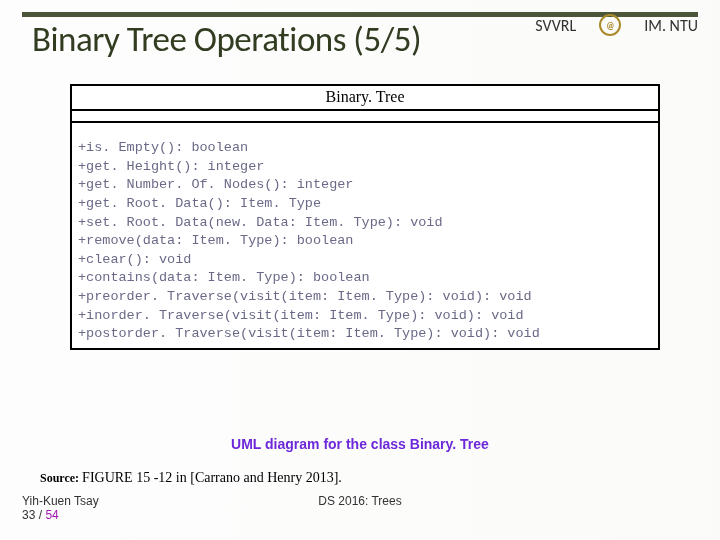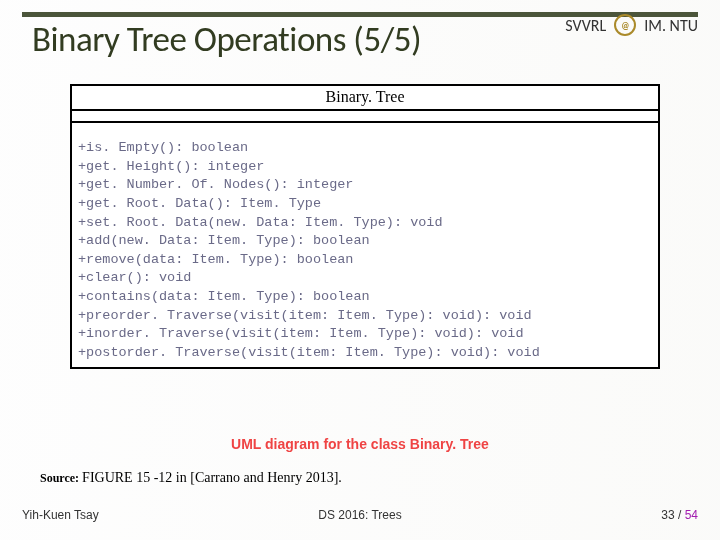--- a/index.html
+++ b/index.html
@@ -36,21 +36,21 @@
     .title {
       font-family: Calibri, "Segoe UI", sans-serif;
       font-size: 35px;
       color: #323c21;
       font-weight: 400;
       letter-spacing: -0.5px;
     }
     .org-block {
       display: flex;
       align-items: center;
-      gap: 8px;
+      gap: 23px;
       font-family: Calibri, Arial, sans-serif;
       font-size: 16px;
       color: #333;
       margin-top: -4px;
     }
     .org-logo {
       width: 22px;
       height: 22px;
       border: 2px solid #aa8a2a;
       border-radius: 50%;
@@ -92,21 +92,21 @@
     }
     .caption {
       position: absolute;
       left: 0;
       right: 0;
       top: 436px;
       text-align: center;
       font-family: Arial, sans-serif;
       font-size: 14px;
       font-weight: bold;
-      color: #ef4444;
+      color: #6d28d9;
     }
     .source {
       position: absolute;
       left: 40px;
       top: 470px;
       font-family: "Times New Roman", serif;
       font-size: 14px;
       color: #000;
     }
     .source-label { font-weight: bold; font-size: 12px; }
@@ -114,20 +114,21 @@
       position: absolute;
       left: 22px;
       right: 22px;
       bottom: 18px;
       display: flex;
       justify-content: space-between;
       align-items: baseline;
       font-family: Arial, sans-serif;
       font-size: 12px;
       color: #333;
+      flex-direction: column;
     }
     .footer-center {
       position: absolute;
       left: 50%;
       transform: translateX(-50%);
     }
     .slide-num { color: #333; }
     .total { color: #a21caf; }
   </style>
 </head>
@@ -149,21 +150,20 @@
 
 <div class="uml-box">
   <div class="uml-title">Binary. Tree</div>
   <div class="uml-attr"></div>
   <div class="uml-ops" id="uml-ops">
       <div class="op">+is. Empty(): boolean</div>
       <div class="op">+get. Height(): integer</div>
       <div class="op">+get. Number. Of. Nodes(): integer</div>
       <div class="op">+get. Root. Data(): Item. Type</div>
       <div class="op">+set. Root. Data(new. Data: Item. Type): void</div>
-      <div class="op">+add(new. Data: Item. Type): boolean</div>
       <div class="op">+remove(data: Item. Type): boolean</div>
       <div class="op">+clear(): void</div>
       <div class="op">+contains(data: Item. Type): boolean</div>
       <div class="op">+preorder. Traverse(visit(item: Item. Type): void): void</div>
       <div class="op">+inorder. Traverse(visit(item: Item. Type): void): void</div>
       <div class="op">+postorder. Traverse(visit(item: Item. Type): void): void</div>
     </div>
 </div>
 
 <div class="caption">UML diagram for the class Binary. Tree</div>

